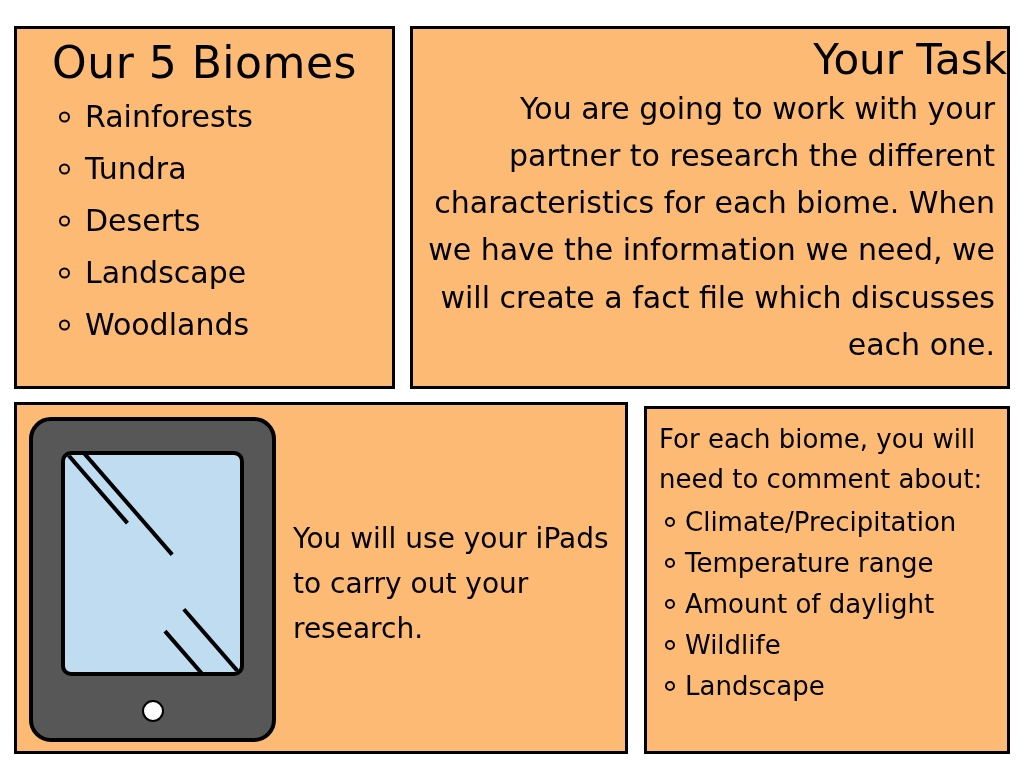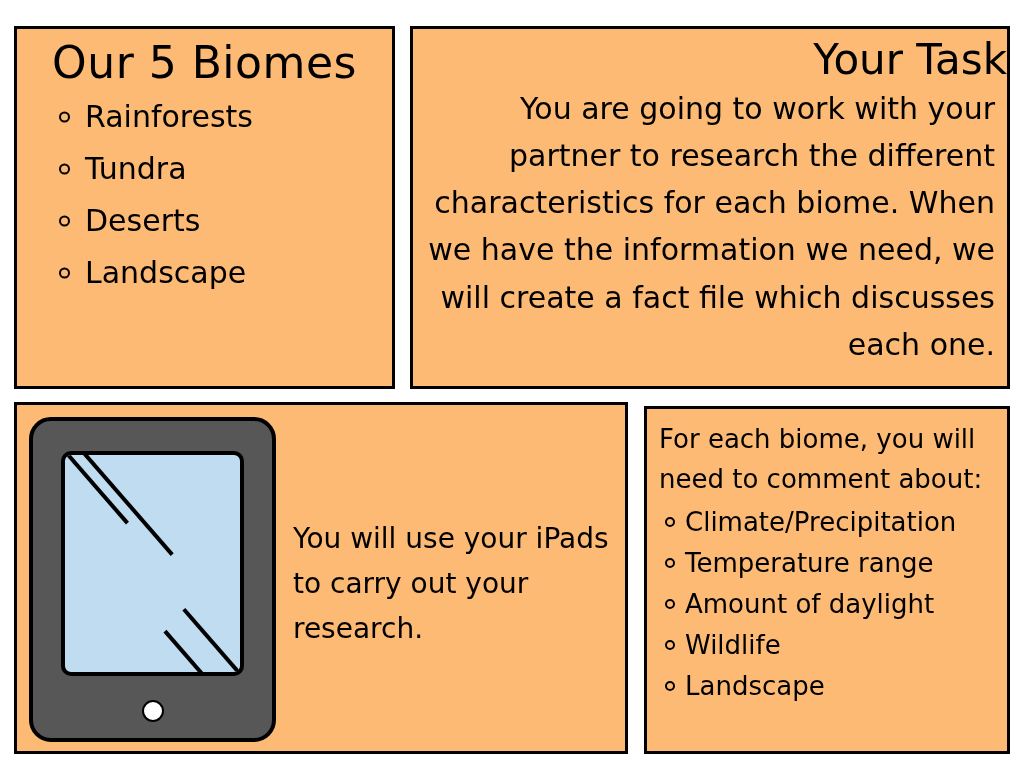--- a/index.html
+++ b/index.html
@@ -203,20 +203,24 @@
         <span class="bullet"></span>
         <span>Tundra</span>
       </li>
       <li>
         <span class="bullet"></span>
         <span>Deserts</span>
       </li>
       <li>
         <span class="bullet"></span>
         <span>Landscape</span>
+      </li>
+      <li>
+        <span class="bullet"></span>
+        <span>Woodlands</span>
       </li>
     </ul>
   </div>
 
   <div class="panel" id="panel-task">
     <div class="panel-title">Your Task</div>
     <p class="body-text">You are going to work with your partner to research the different characteristics for each biome. When we have the information we need, we will create a fact file which discusses each one.</p>
   </div>
 
   <div class="panel" id="panel-ipad">

